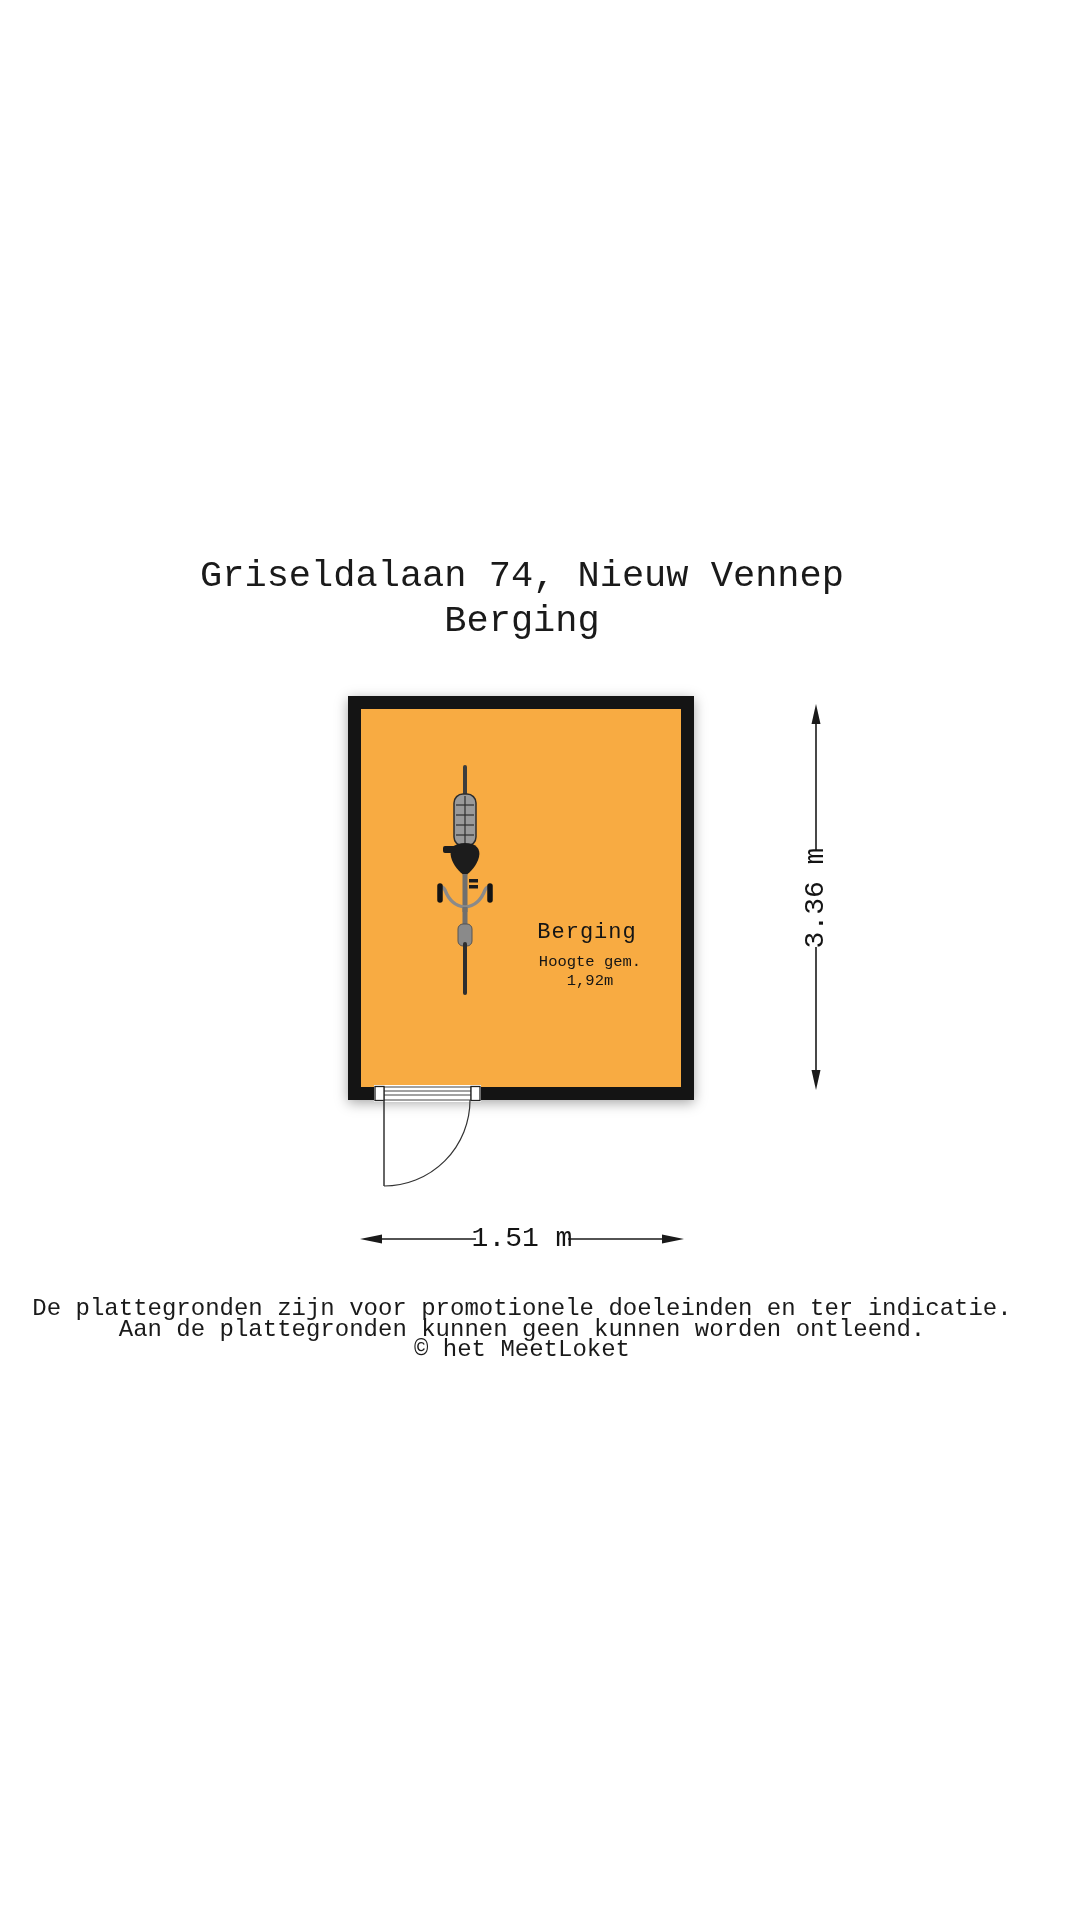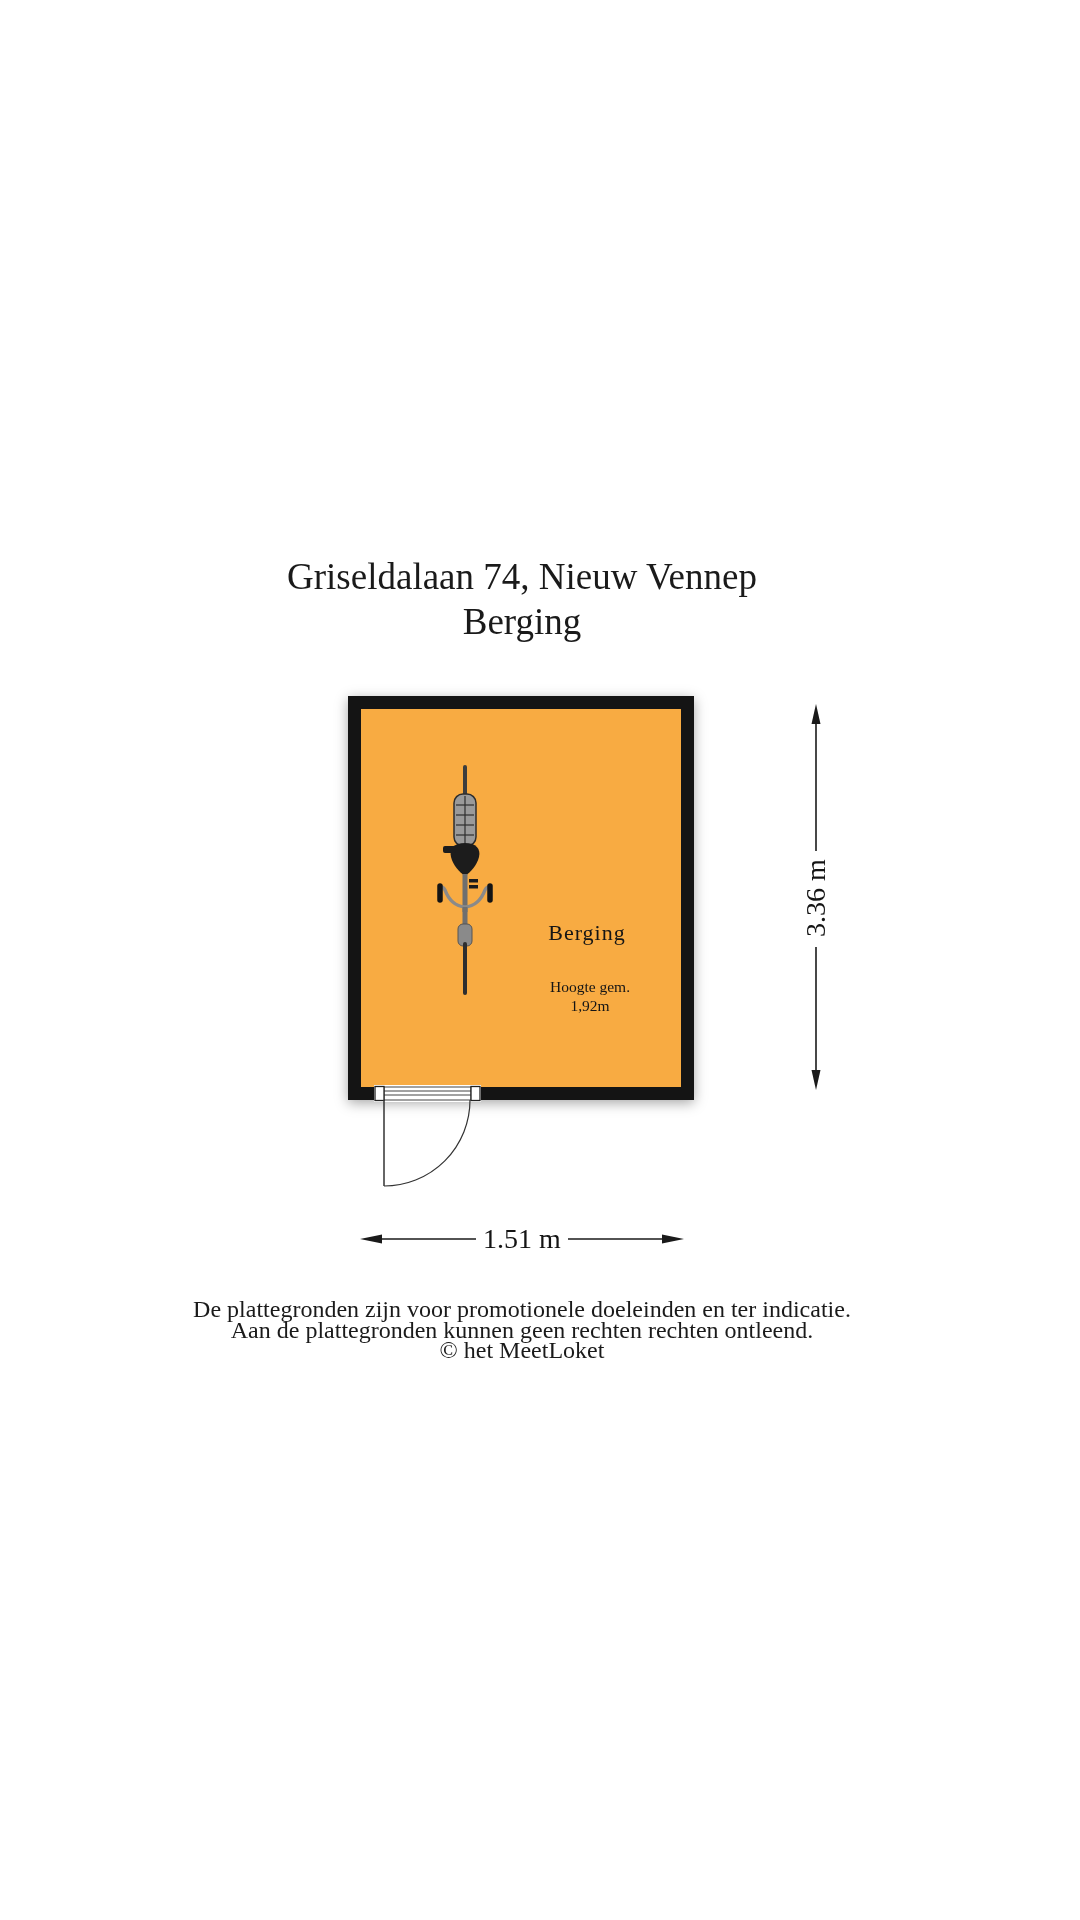--- a/index.html
+++ b/index.html
@@ -1,35 +1,35 @@
 <!DOCTYPE html>
 <html><head>
 <meta charset="utf-8">
 <style>
   html,body { margin:0; padding:0; background:#ffffff; }
   .canvas {
     position:relative; width:1080px; height:1920px;
     background:#ffffff; overflow:hidden;
-    font-family:Liberation Serif, serif; color:#1a1a1a;
+    font-family:Liberation Mono, monospace; color:#1a1a1a;
   }
   .abs { position:absolute; }
 
   
   .title-block { left:22px; top:554px; width:1000px; text-align:center;
                  font-size:37px; line-height:45px; color:#1a1a1a; }
 
   
   .room {
     left:348px; top:696px; width:346px; height:404px;
     box-sizing:border-box; border:13px solid #141414; background:#F8AB42;
     box-shadow:0 3px 12px rgba(0,0,0,0.35);
   }
   .room-label { left:146px; top:211px; width:160px; text-align:center;
                 font-size:22px; line-height:26px; letter-spacing:1px; color:#151515; }
-  .room-note  { left:149px; top:268px; width:160px; text-align:center;
+  .room-note  { left:149px; top:244px; width:160px; text-align:center;
                 font-size:15.5px; line-height:19px; color:#151515; }
 
   
   .dim-label { font-size:28px; line-height:30px; color:#141414; text-align:center; }
   .dim-v { left:756px; top:883px; width:120px; height:30px; transform:rotate(-90deg); }
   .dim-h { left:422px; top:1224px; width:200px; height:30px; }
 
   
   .disclaimer { left:22px; top:1299px; width:1000px; text-align:center;
                 font-size:24px; line-height:20.5px; color:#1a1a1a; }
@@ -112,17 +112,17 @@
   <svg class="abs" style="left:358px; top:1226px;" width="328" height="26" viewBox="0 0 328 26">
     <polygon points="2,13 24,8.5 24,17.5" fill="#1a1a1a"></polygon>
     <line x1="22" y1="13" x2="118" y2="13" stroke="#1a1a1a" stroke-width="1.6"></line>
     <line x1="210" y1="13" x2="306" y2="13" stroke="#1a1a1a" stroke-width="1.6"></line>
     <polygon points="326,13 304,8.5 304,17.5" fill="#1a1a1a"></polygon>
   </svg>
   <div class="abs dim-label dim-h">1.51 m</div>
 
   <div class="abs disclaimer">
     <div>De plattegronden zijn voor promotionele doeleinden en ter indicatie.</div>
-    <div>Aan de plattegronden kunnen geen rechten rechten ontleend.</div>
+    <div>Aan de plattegronden kunnen geen kunnen worden ontleend.</div>
     <div>© het MeetLoket</div>
   </div>
 
 </div>
 
 </body></html>

